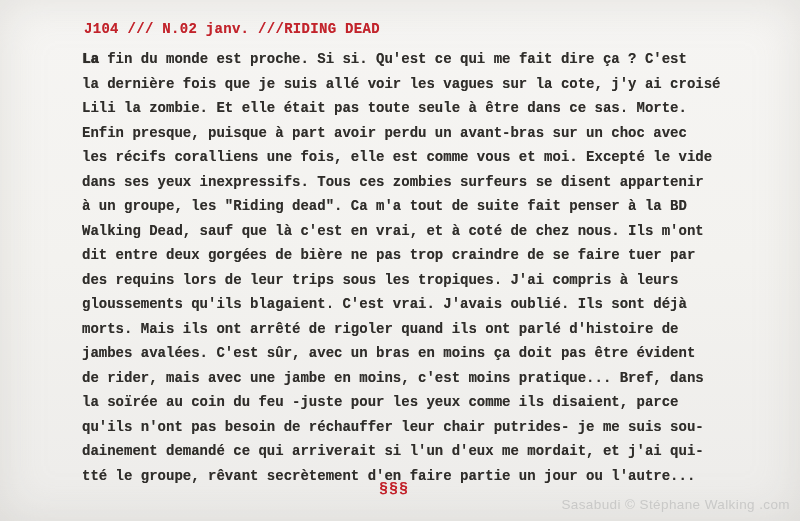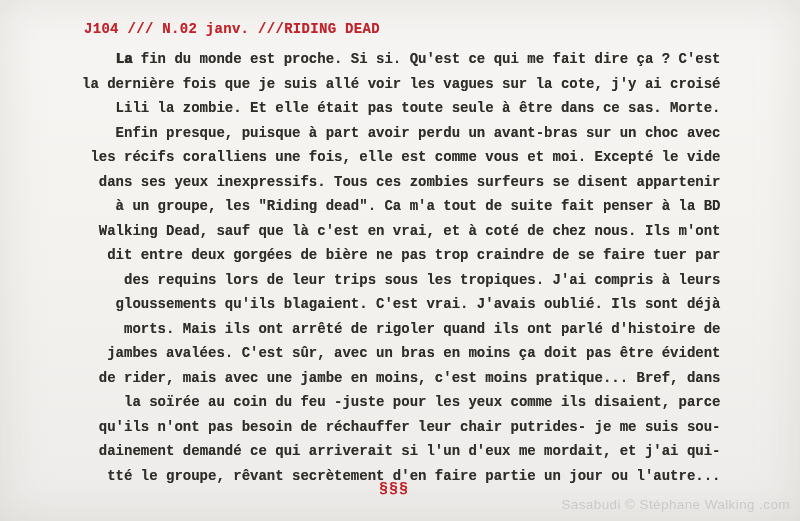--- a/index.html
+++ b/index.html
@@ -31,21 +31,21 @@
     position: absolute;
     left: 82px;
     top: 47px;
     font-size: 14px;
     font-weight: 700;
     line-height: 24.5px;
     color: #2f2d2a;
     white-space: pre;
     text-shadow: 0 0 0.6px rgba(47, 45, 42, 0.5);
   }
-  .line { height: 24.5px; text-align: right; }
+  .line { height: 24.5px; }
   .lead {
     text-shadow: 0.7px 0 0 currentColor, 0 0 0.7px rgba(47,45,42,0.8);
   }
   .section-mark {
     position: absolute;
     left: 82px;
     width: 624px;
     top: 481px;
     text-align: center;
     font-size: 15px;

